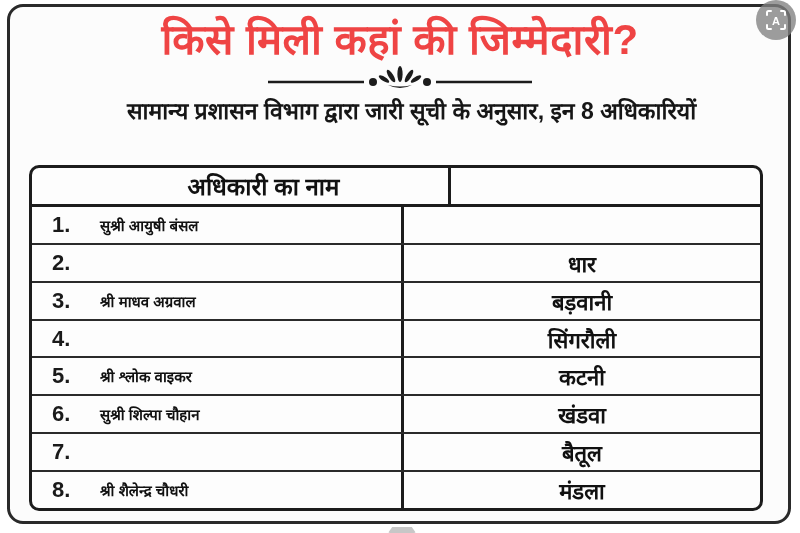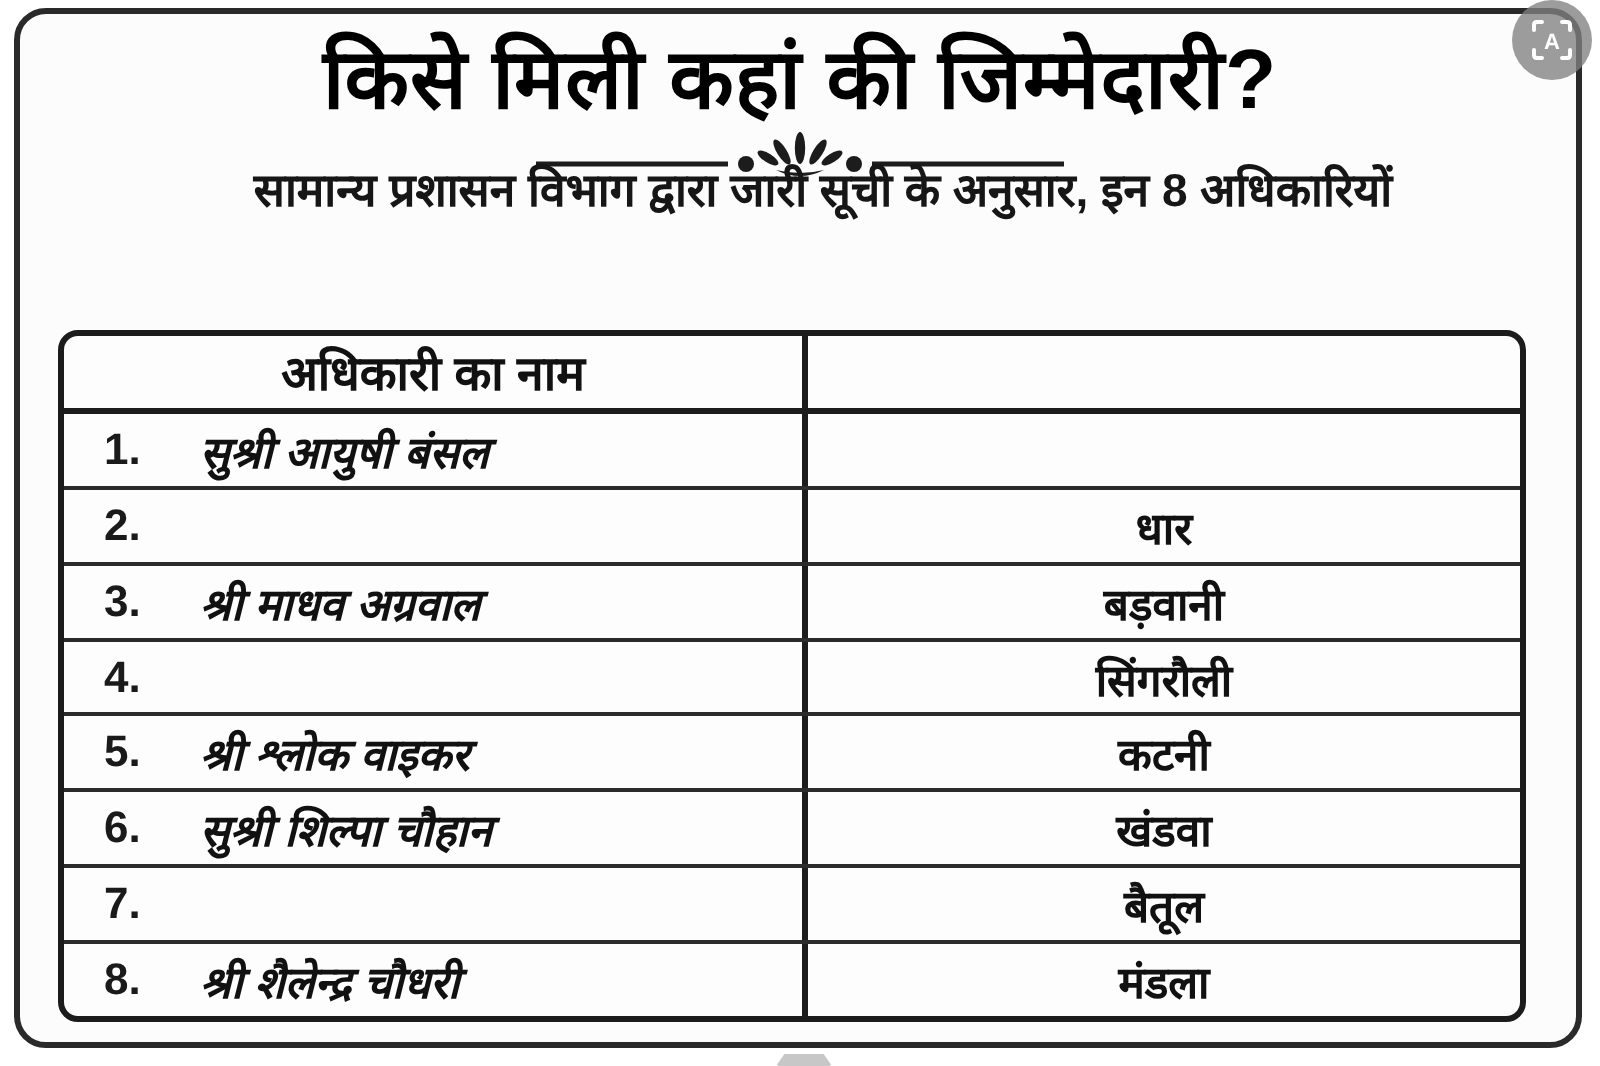--- a/index.html
+++ b/index.html
@@ -13,30 +13,30 @@
 
   
   .frame {
     position:absolute; left:7px; top:4px; width:784px; height:520px;
     border:3px solid #2a2a2a; border-radius:16px; background:#fcfcfc;
   }
 
   .title {
     position:absolute; left:0; top:9px; width:100%;
     text-align:center; font-size:42px; font-weight:800;
-    letter-spacing:0.5px; color:#000000; white-space:nowrap;
+    letter-spacing:0.5px; color:#ef4444; white-space:nowrap;
   }
 
   .ornament-wrap {
     position:absolute; left:0; top:66px; width:100%;
     display:flex; justify-content:center;
   }
 
   .subtitle {
-    position:absolute; left:0; top:80px; width:100%;
+    position:absolute; left:0; top:96px; width:100%;
     text-align:center; font-size:23px; font-weight:600;
     line-height:31px; color:#161616;padding-left:23px;
   }
 
   
   .table {
     position:absolute; left:29px; top:165px; width:734px; height:346px;
     border:3px solid #1c1c1c; border-radius:10px; background:#fdfdfd;
     display:flex; flex-direction:column; overflow:hidden;
   }
@@ -44,27 +44,27 @@
   .trow:last-child { border-bottom:none; }
   .trow.head { border-bottom:3px solid #1c1c1c; }
   .cell-name {
     width:372px; border-right:3px solid #1c1c1c;
     display:flex; align-items:center; padding-left:20px;
   }
   .cell-district {
     flex:1; display:flex; align-items:center; justify-content:center;
     font-size:22px; font-weight:600;
   }
-  .head .cell-name { justify-content:center; padding-left:0; }
+  .head .cell-name { justify-content:center; padding-left:0;margin-left:47px; }
   .head-label { font-size:24px; font-weight:800; }
   .row-num {
     width:34px; font-size:22px; font-weight:600; color:#1a1a1a;
     flex:0 0 auto;
   }
-  .row-name { font-size:22px; font-weight:600; padding-left:14px; white-space:nowrap;font-style:italic; }
+  .row-name { font-size:15px; font-weight:600; padding-left:14px; white-space:nowrap; }
 
   
   .lens-badge {
     position:absolute; top:0px; right:4px; width:40px; height:40px;
     border-radius:50%; background:rgba(128,128,128,0.78);
     display:flex; align-items:center; justify-content:center;
     cursor:pointer;
   }
 
   

